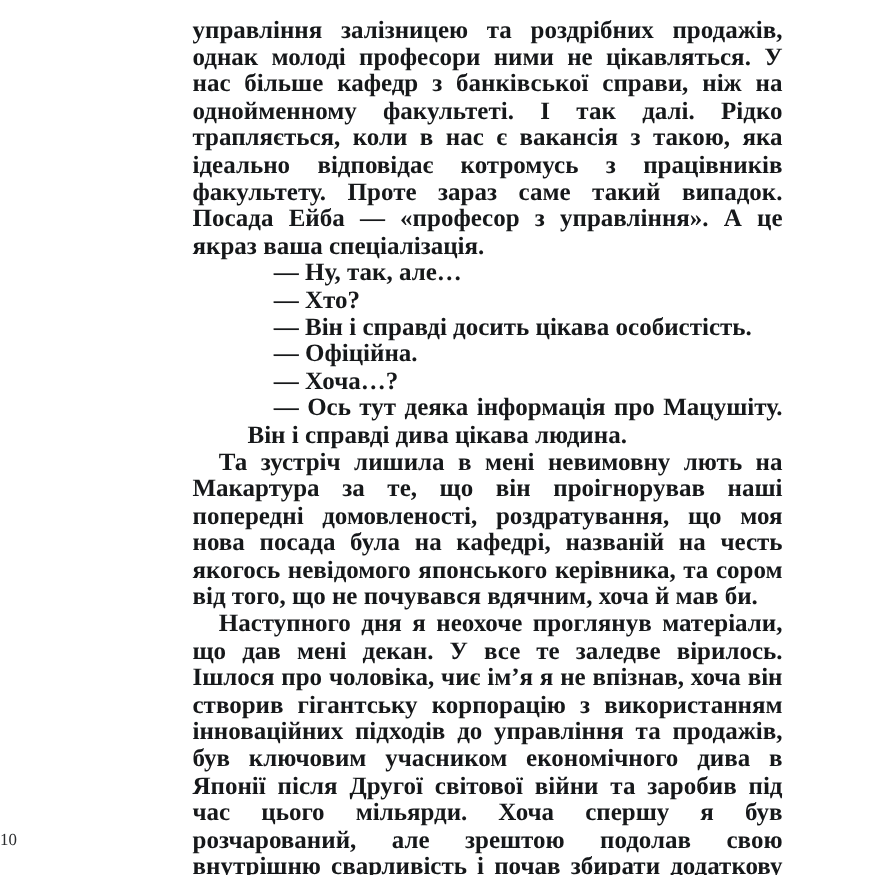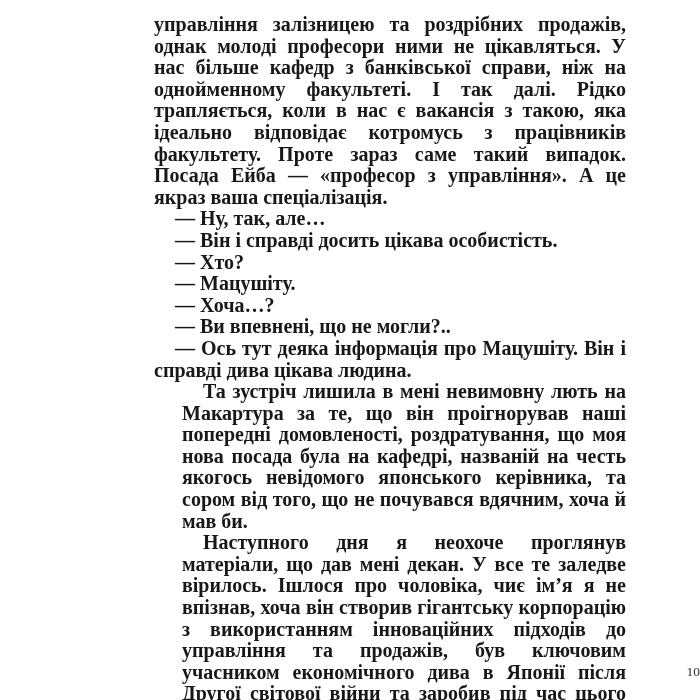--- a/index.html
+++ b/index.html
@@ -29,47 +29,46 @@
     color: #16181a;
     hyphens: manual;
     font-weight: bold;
   }
   .body-text p {
     margin: 0;
     text-indent: 0;
   }
   .body-text p.indent {
     text-indent: 21px;
-    margin-left: 28px;
   }
   .body-text p.dialogue {
     text-indent: 21px;
+    margin-left: 44px;
   }
   
   .page-number {
     position: absolute;
     left: 0;
     right: 0;
     bottom: 20px;
-    text-align: right;
+    text-align: left;
     font-size: 13.5px;
     color: #2a2c2e;
     font-family: "Liberation Serif", "DejaVu Serif", serif;
   }
 </style>
 </head>
 <body>
 
 <div class="page">
   <div class="body-text">
     <p>управління залізницею та роздрібних продажів, однак молоді професори ними не цікавляться. У нас більше кафедр з банківської справи, ніж на однойменному факультеті. І так далі. Рідко трапляється, коли в нас є вакансія з такою, яка ідеально відповідає котромусь з працівників факультету. Проте зараз саме такий випадок. Посада Ейба — «професор з управління». А це якраз ваша спеціалізація.</p>
     <p class="dialogue">— Ну, так, але…</p>
+    <p class="dialogue">— Хто?</p>
     <p class="dialogue">— Він і справді досить цікава особистість.</p>
-    <p class="dialogue">— Хто?</p>
-    <p class="dialogue">— Мацушіту.</p>
+    <p class="dialogue">— Офіційна.</p>
     <p class="dialogue">— Хоча…?</p>
-    <p class="dialogue">— Ви впевнені, що не могли?..</p>
     <p class="dialogue">— Ось тут деяка інформація про Мацушіту. Він і справді дива цікава людина.</p>
     <p class="indent">Та зустріч лишила в мені невимовну лють на Макартура за те, що він проігнорував наші попередні домовленості, роздратування, що моя нова посада була на кафедрі, названій на честь якогось невідомого японського керівника, та сором від того, що не почувався вдячним, хоча й мав би.</p>
     <p class="indent">Наступного дня я неохоче проглянув матеріали, що дав мені декан. У все те заледве вірилось. Ішлося про чоловіка, чиє ім’я я не впізнав, хоча він створив гігантську корпорацію з використанням інноваційних підходів до управління та продажів, був ключовим учасником економічного дива в Японії після Другої світової війни та заробив під час цього мільярди. Хоча спершу я був розчарований, але зрештою подолав свою внутрішню сварливість і почав збирати додаткову інформацію про Ма-</p>
   </div>
   <div class="page-number">10</div>
 </div>
 
 </body></html>

